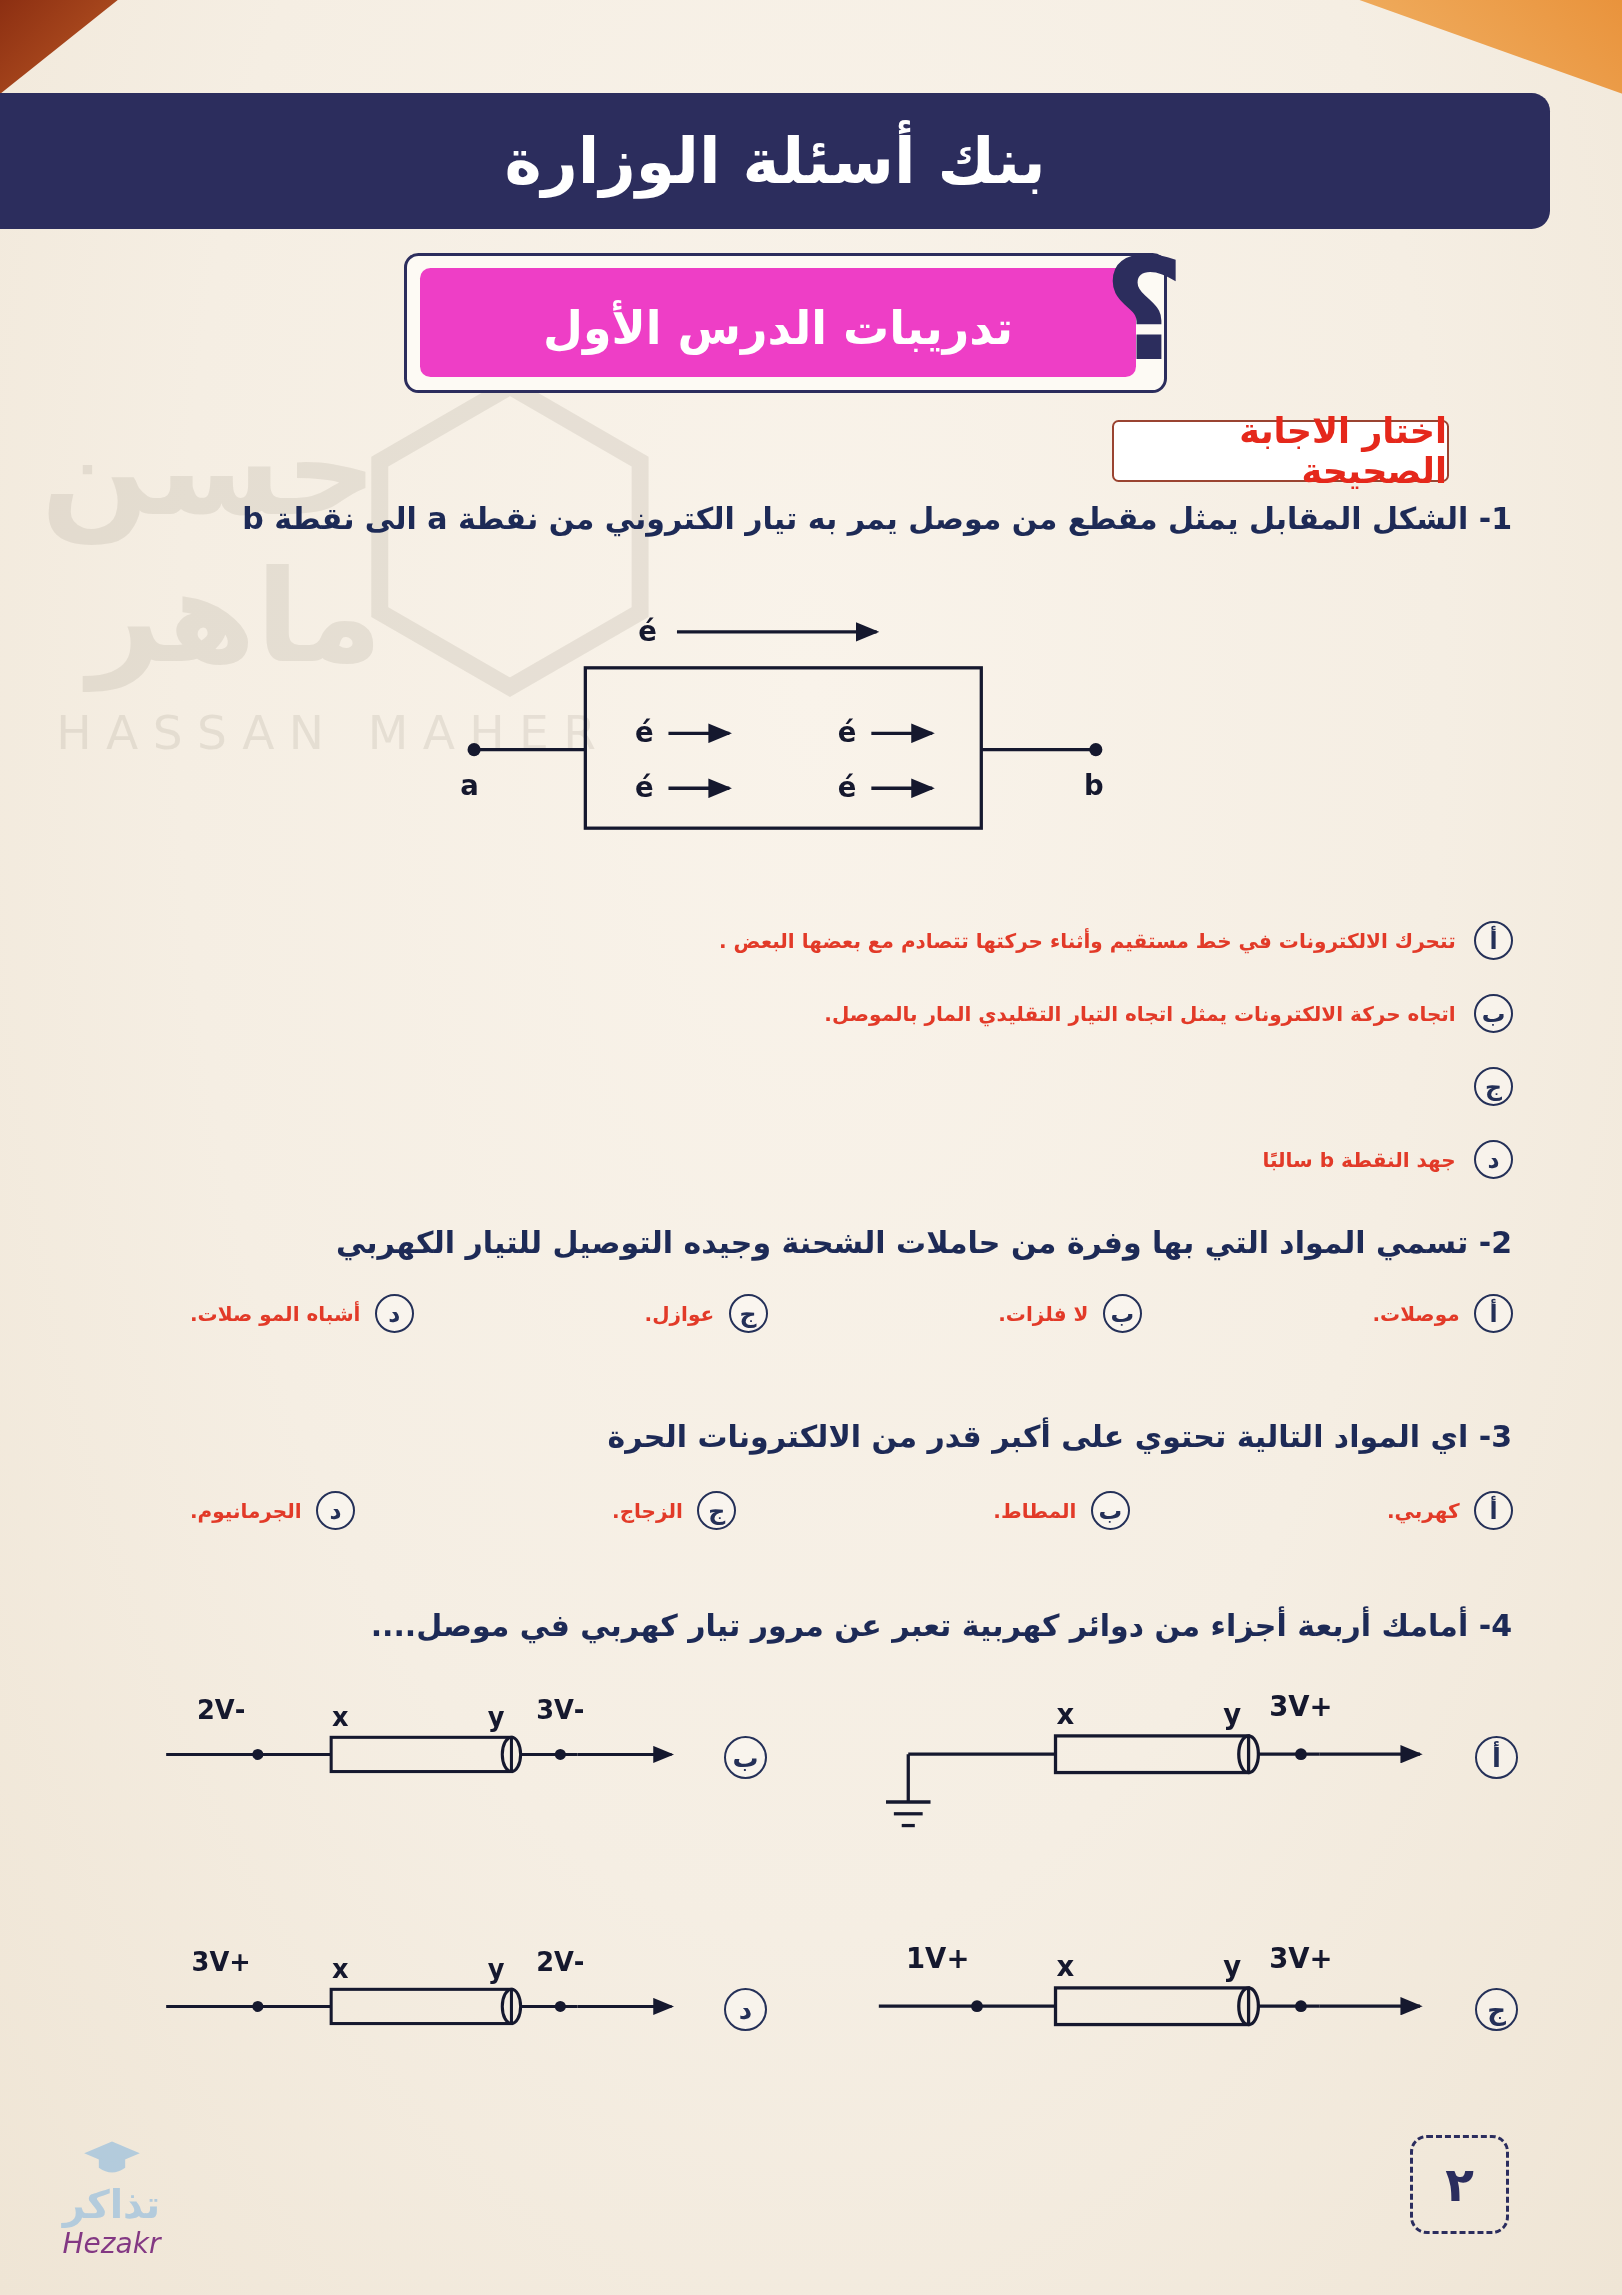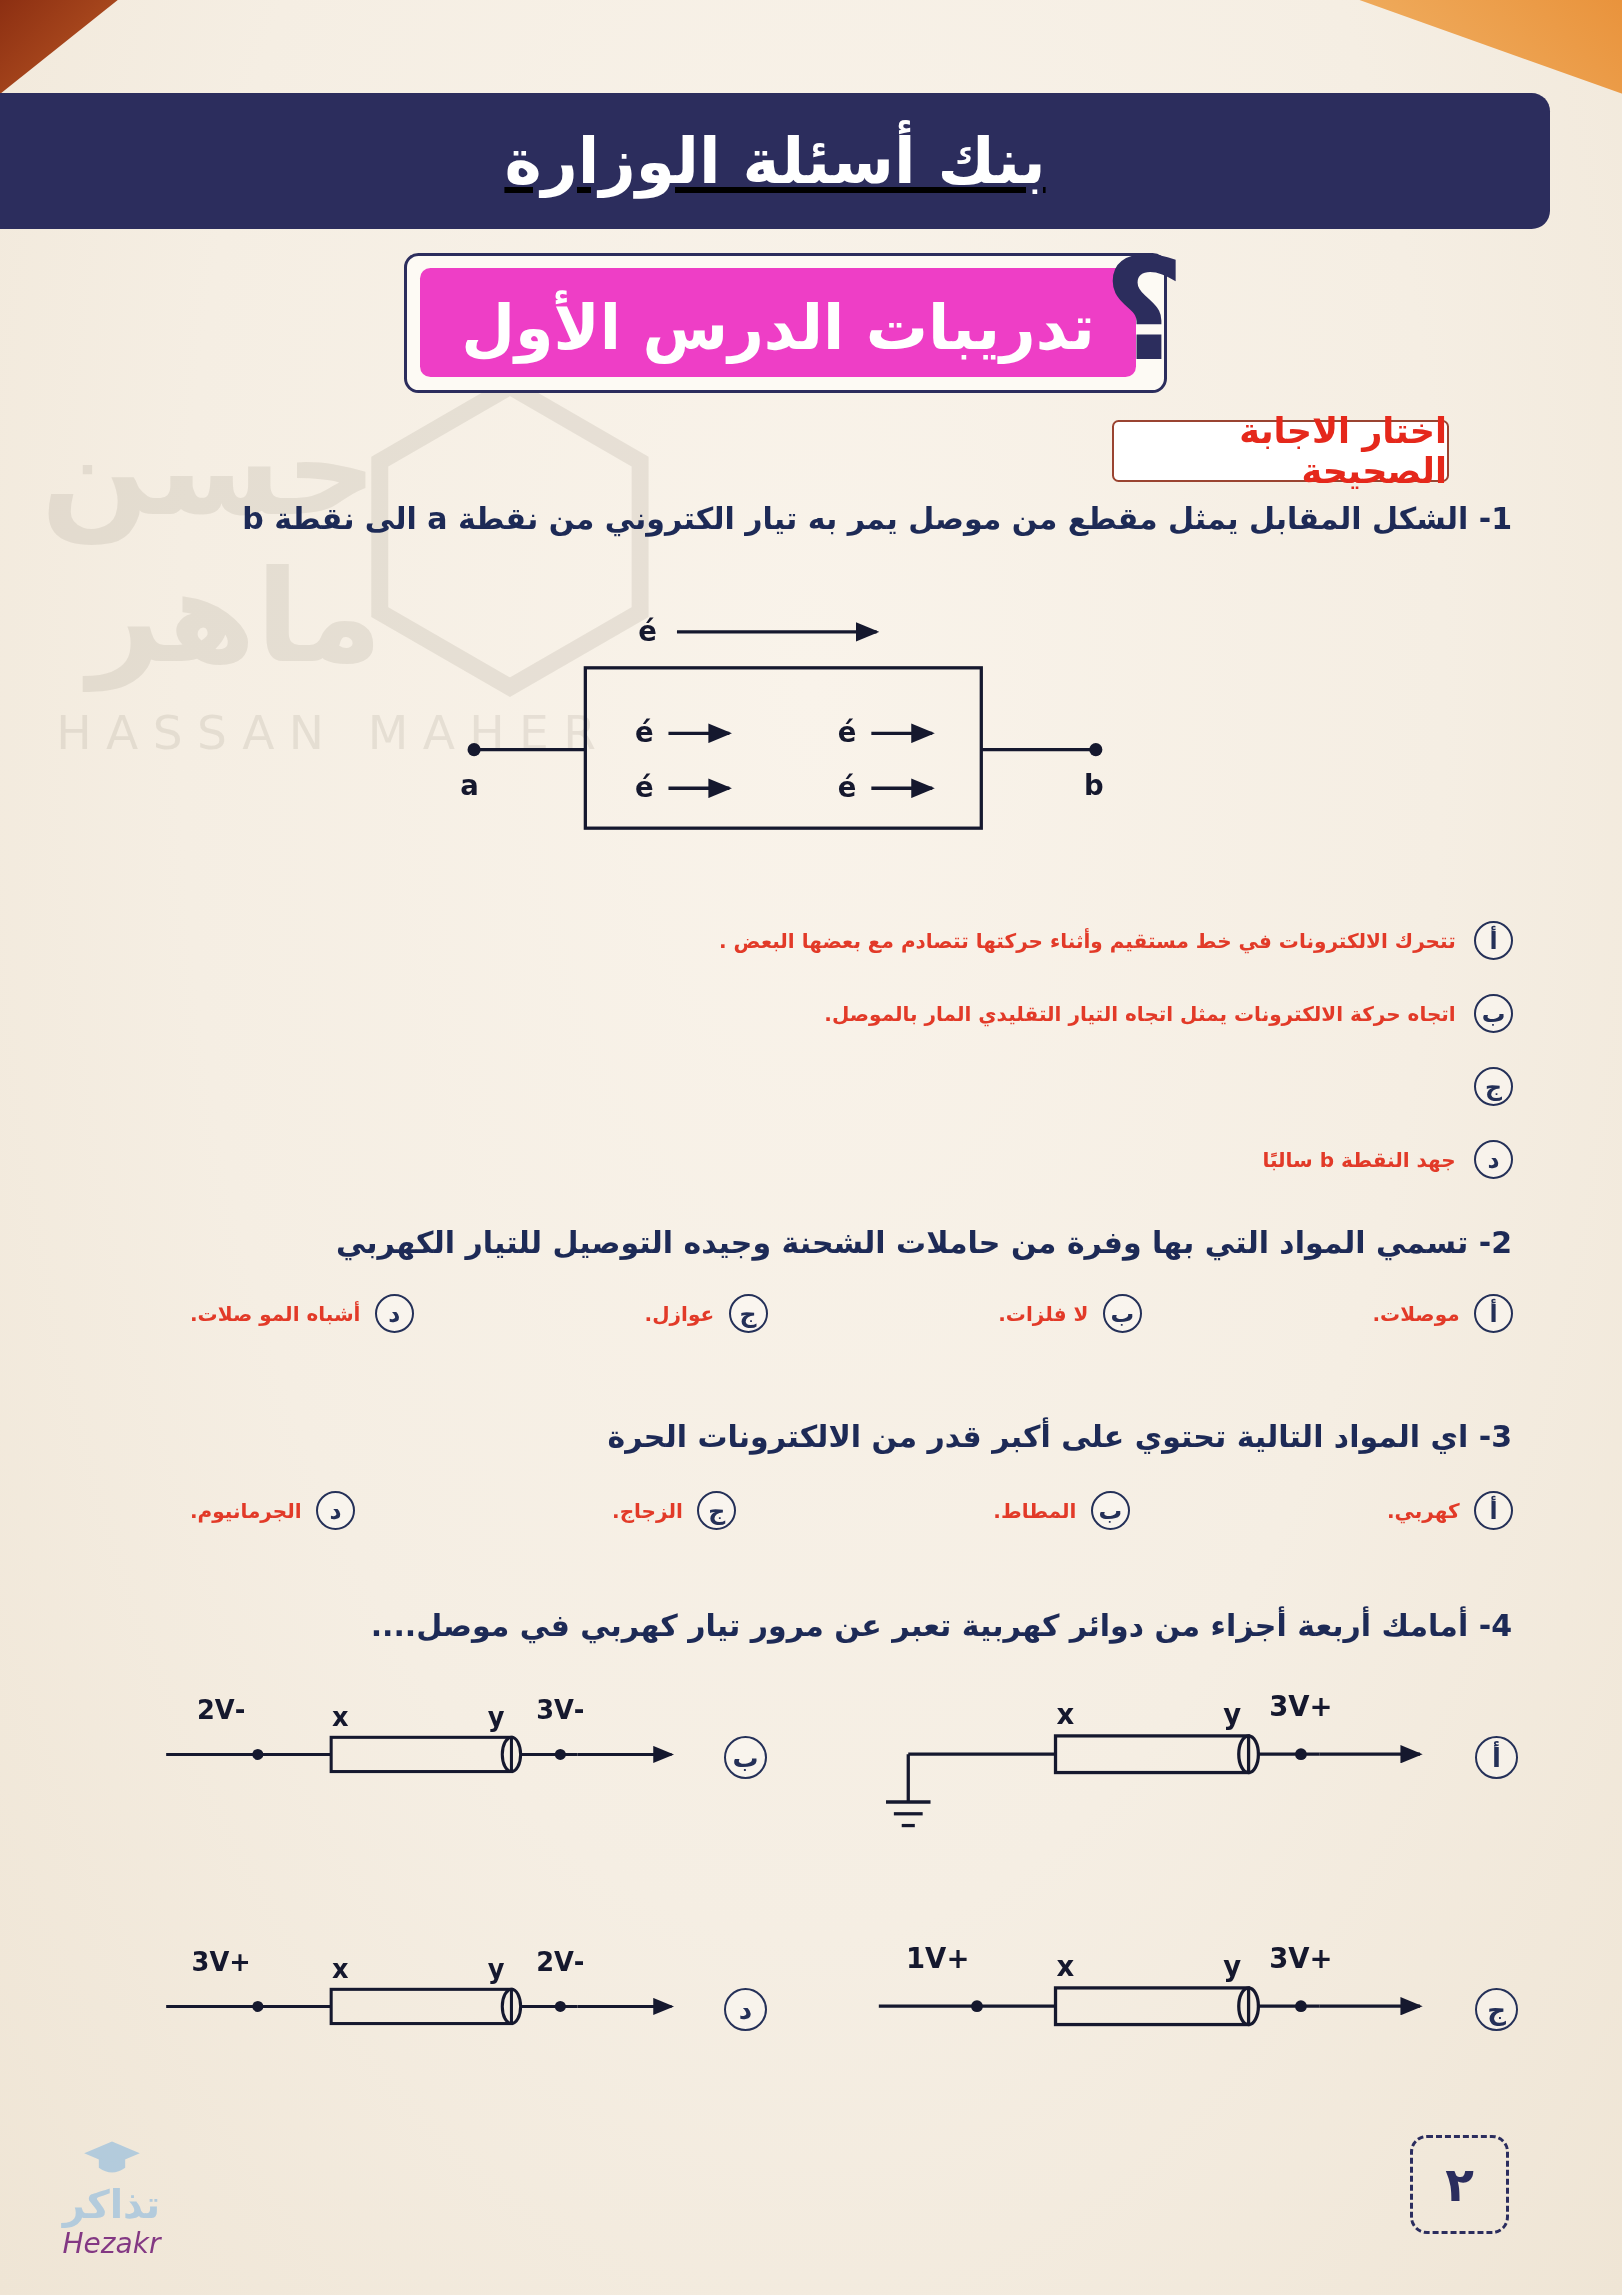--- a/index.html
+++ b/index.html
@@ -19,29 +19,29 @@
     background:linear-gradient(225deg,#e9933c,#f3bb72); clip-path:polygon(28% 0,100% 0,100% 96%); }
 
   
   .watermark { position:absolute; left:39px; top:373px; width:641px; height:393px; opacity:0.15; z-index:0; }
   .wm-shape { fill:none; stroke:#8a8171; stroke-width:26; }
   .wm-ar { font-family:"DejaVu Sans",sans-serif; font-size:195px; font-weight:700; fill:#8a8171; text-anchor:middle; }
   .wm-en { font-family:"DejaVu Sans",sans-serif; font-size:72px; letter-spacing:22px; fill:#8a8171; text-anchor:middle; }
 
   
   .banner { position:absolute; left:0; top:93px; width:1550px; height:136px;
-    background:#2c2d5d; border-radius:0 18.3px 18.3px 0; display:flex; align-items:center; justify-content:center; z-index:2;text-decoration:underline; }
+    background:#2c2d5d; border-radius:0 18.3px 18.3px 0; display:flex; align-items:center; justify-content:center; z-index:2; }
   .banner h1 { color:#ffffff; font-size:63px; font-weight:800; direction:rtl; }
 
   
   .frame { position:absolute; left:404px; top:253px; width:763px; height:140px;
     border:3.3px solid #2c2d5d; border-radius:14.4px; background:#fdfaf4; z-index:1; }
   .pink { position:absolute; left:420px; top:268px; width:716px; height:109px;
     background:#ee3ec6; border-radius:10.5px; display:flex; align-items:center; justify-content:center; z-index:2; }
-  .pink span { color:#ffffff; font-size:62px; font-weight:800; direction:rtl;margin-top:10px; }
+  .pink span { color:#ffffff; font-size:46px; font-weight:800; direction:rtl;margin-top:10px; }
   .qmark { position:absolute; left:1103px; top:233px; z-index:3; color:#2c2d5d;
     font-size:141px; font-weight:800; line-height:1.1; }
 
   
   .instruction { position:absolute; left:1112px; top:420px; width:337px; height:62px;
     background:#ffffff; border:2.6px solid #9a4431; border-radius:6.5px;
     display:flex; align-items:center; justify-content:center; z-index:2; }
   .instruction span { color:#e5281b; font-size:35px; font-weight:800; direction:rtl; }
 
   

